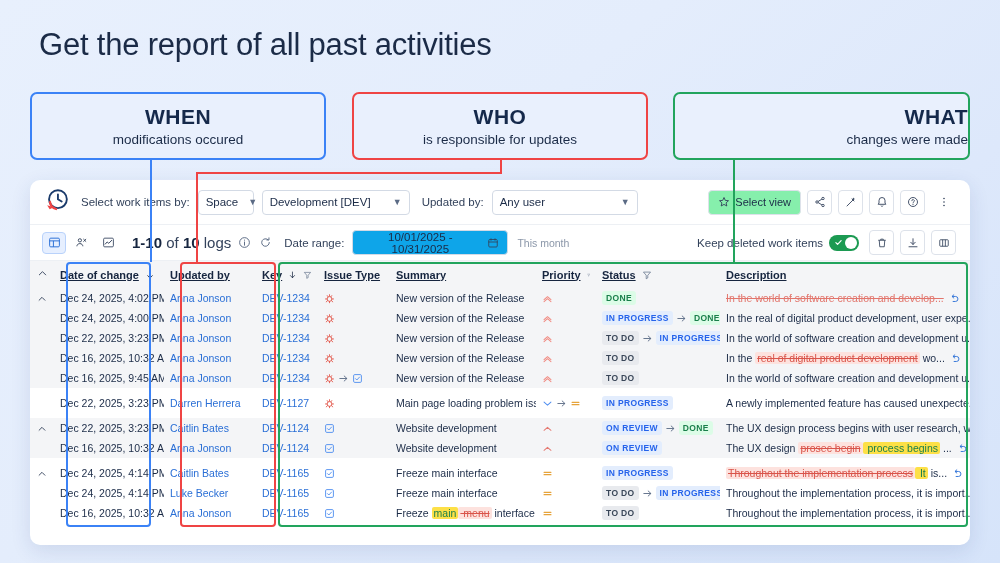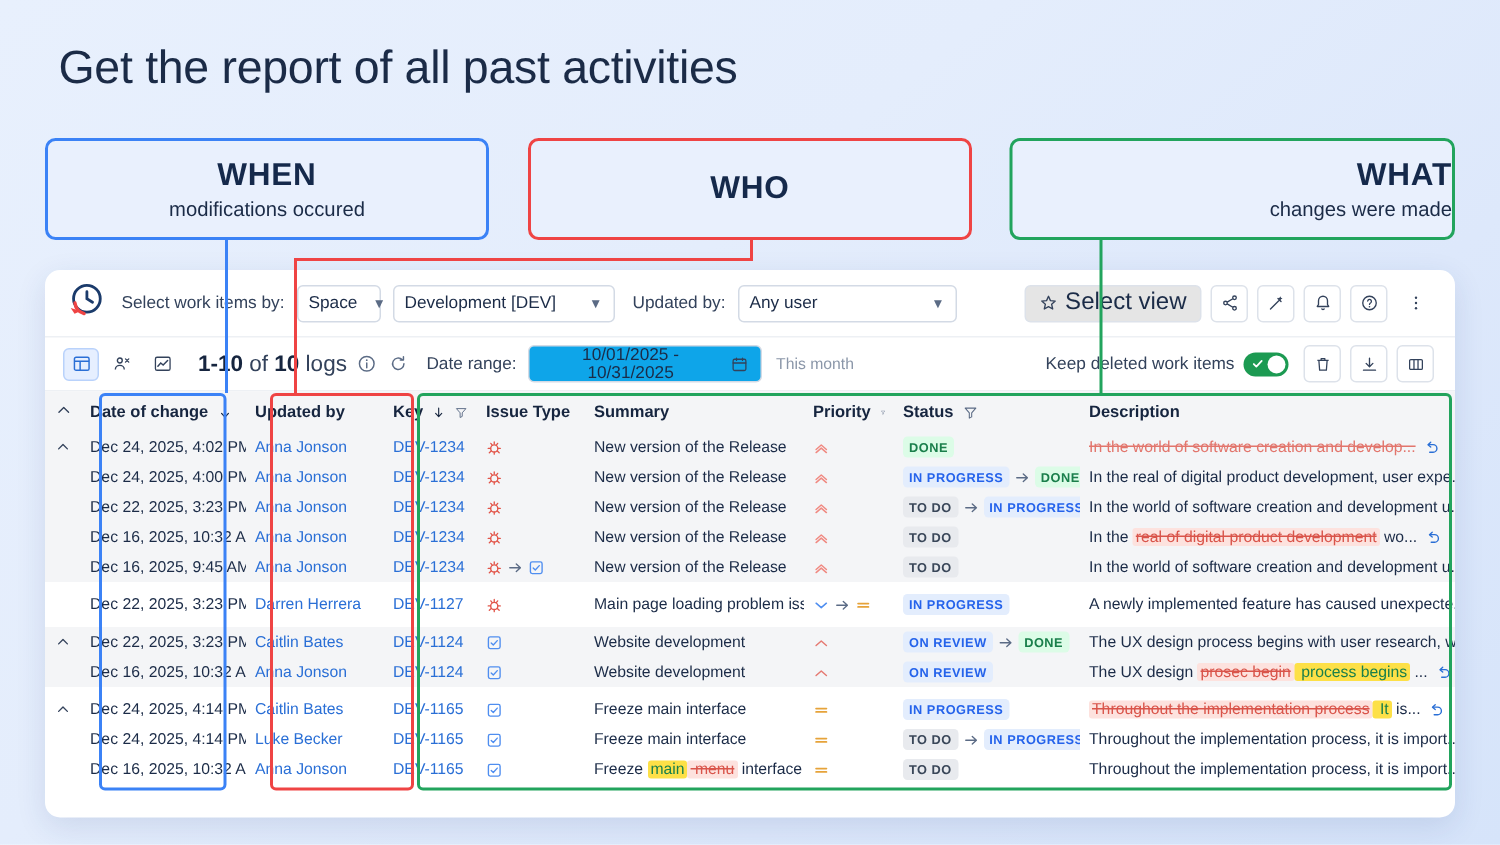--- a/index.html
+++ b/index.html
@@ -62,23 +62,23 @@
   .sel .cv { margin-left: auto; padding-left: 10px; color: #5b6b85; font-size: 9px; }
   #sel-space { width: 56px; }
   #sel-project { width: 148px; }
   #sel-user { width: 146px; }
   .tb-right { margin-left: auto; display: flex; align-items: center; gap: 6px; }
   .icobtn {
     width: 25px; height: 25px; border: 1px solid #dde2ea; border-radius: 4px;
     background: #fff; display: flex; align-items: center; justify-content: center;
   }
   .pillbtn {
-    height: 25px; border: 1px solid #dde2ea; border-radius: 4px; background: #e5e5e5;
+    height: 25px; border: 1px solid #dde2ea; border-radius: 4px; background: #86efac;
     display: flex; align-items: center; gap: 5px; padding: 4px 9px;
-    font-size: 16px; color: #1b2b47; white-space: nowrap;
+    font-size: 11px; color: #1b2b47; white-space: nowrap;
   }
   .nobord { border: none; }
 
   
   .tb2 {
     height: 36px; display: flex; align-items: center;
     padding: 0 14px 0 12px; border-bottom: 1px solid #edf0f4;
   }
   .vbtn {
     width: 24px; height: 22px; border-radius: 4px;
@@ -99,20 +99,21 @@
   }
   .toggle .knob { width: 12px; height: 12px; border-radius: 50%; background: #fff; position: absolute; right: 2px; }
   .toggle .chk { position: absolute; left: 5px; top: 3px; }
 
   
   table { width: 100%; border-collapse: collapse; table-layout: fixed; }
   thead th {
     background: #f4f5f7; font-size: 11px; font-weight: 700; color: #16253f;
     text-align: left; height: 27px; padding: 0 6px; vertical-align: middle;
     white-space: nowrap;
+    text-decoration: underline;
   }
   thead th .hw { display: flex; align-items: center; gap: 6px; }
   tbody td {
     font-size: 10.5px; color: #1b2b47; height: 20px; padding: 0 6px;
     vertical-align: middle; white-space: nowrap; overflow: hidden;
   }
   tbody tr.shaded td { background: #f4f5f7; }
   tbody tr.white td { background: #ffffff; }
   tr.gap td { height: 5px; padding: 0; background: #fff !important; }
   .lnk { color: #2a6fd6; }
@@ -156,20 +157,21 @@
 <div class="conn vline" style="left:196px; top:172px; height:90px; border-left-color:#ef4444;"></div>
 
 <div class="conn vline" style="left:733px; top:160px; height:102px; border-left-color:#22a45d;"></div>
 
 <div class="callout" id="co-when">
   <div class="ttl">WHEN</div>
   <div class="sub">modifications occured</div>
 </div>
 <div class="callout" id="co-who">
   <div class="ttl">WHO</div>
+  <div class="sub">is responsible for updates</div>
 </div>
 <div class="callout" id="co-what">
   <div class="ttl">WHAT</div>
   <div class="sub">changes were made</div>
 </div>
 
 <div class="app-card">
 
   <div class="tb1">
     <svg class="clock-icon" viewBox="0 0 32 32">

